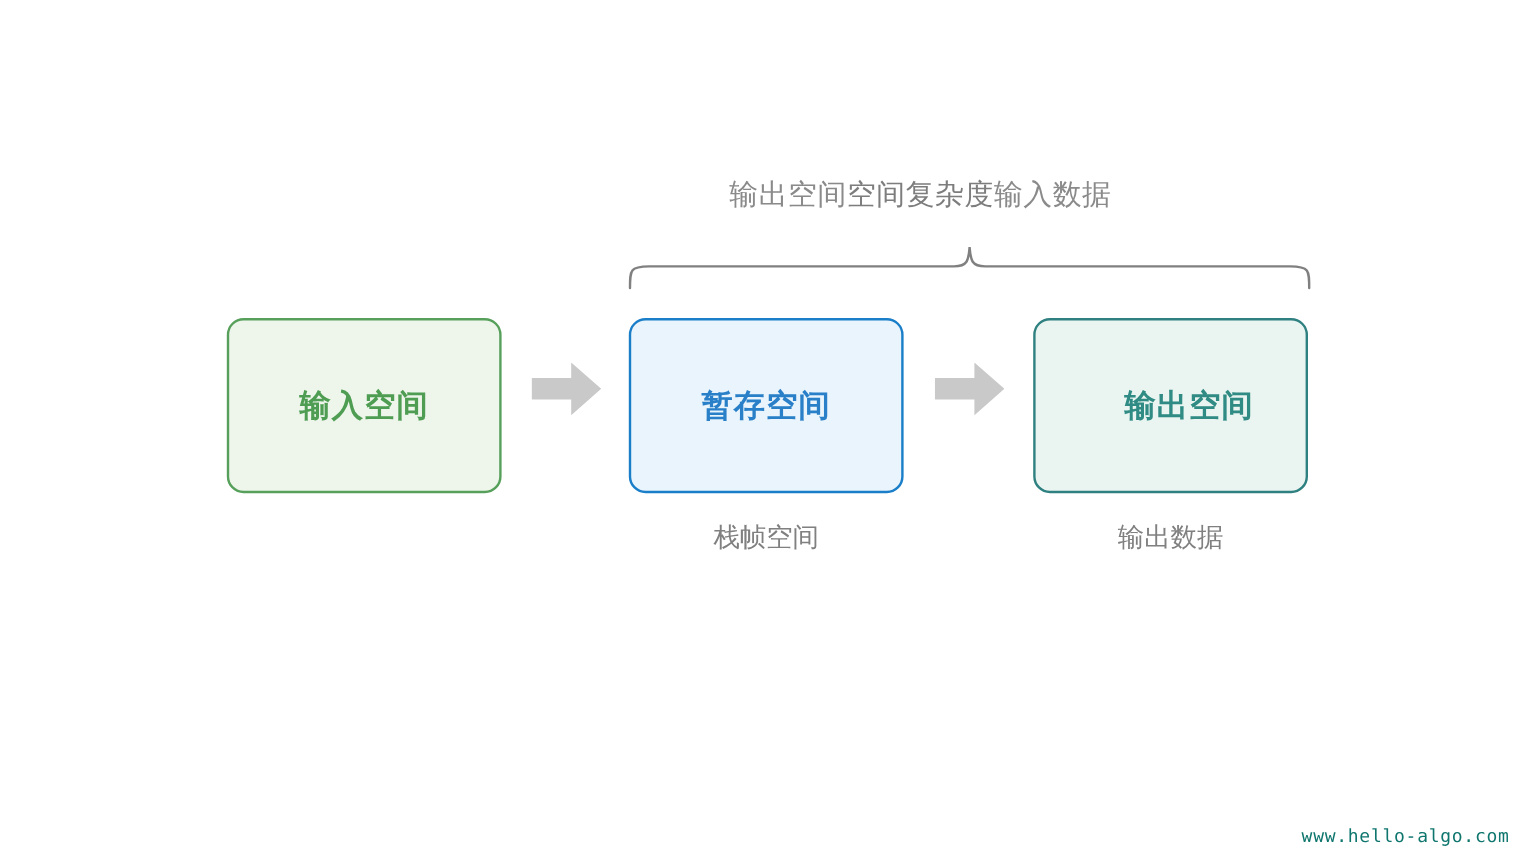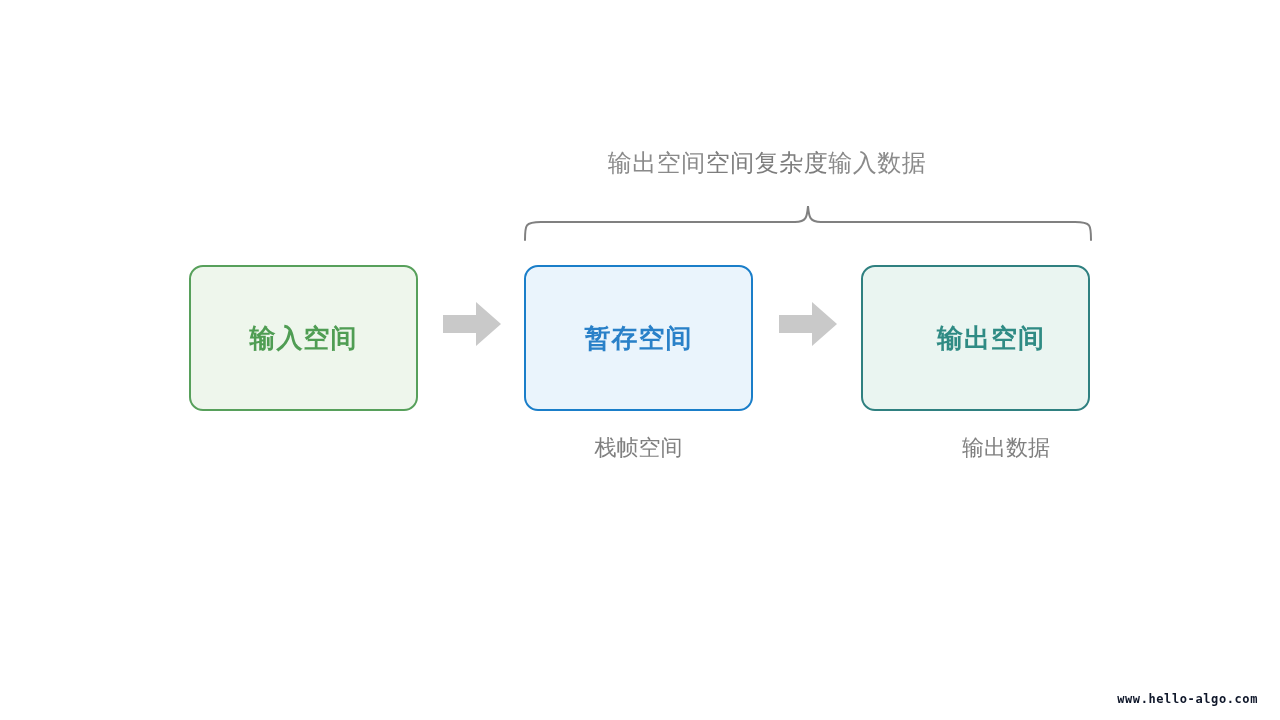--- a/index.html
+++ b/index.html
@@ -95,32 +95,31 @@
     color: #808080;
     font-size: 22px;
   }
   .col-notes .note {
     line-height: 48px;
     height: 48px;
     white-space: nowrap;
   }
   #notes-input  { left: 189px; }
   #notes-buffer { left: 524px; }
-  #notes-output { left: 821px; text-align: right; }
+  #notes-output { left: 861px; }
 
   
   .watermark {
     position: absolute;
     right: 22px;
     bottom: 14px;
     font-family: "DejaVu Sans Mono", "Liberation Mono", monospace;
-    font-size: 12px;
-    color: #0f172a;
+    font-size: 15px;
+    color: #0f766e;
     letter-spacing: 0.6px;
-    font-weight: bold;
   }
 </style>
 </head>
 <body>
 
 <div id="stage">
 
   <div class="caption">
     <span class="cap-shift">
       <span>输出空间</span><b>空间复杂度</b><span>输入数据</span>

